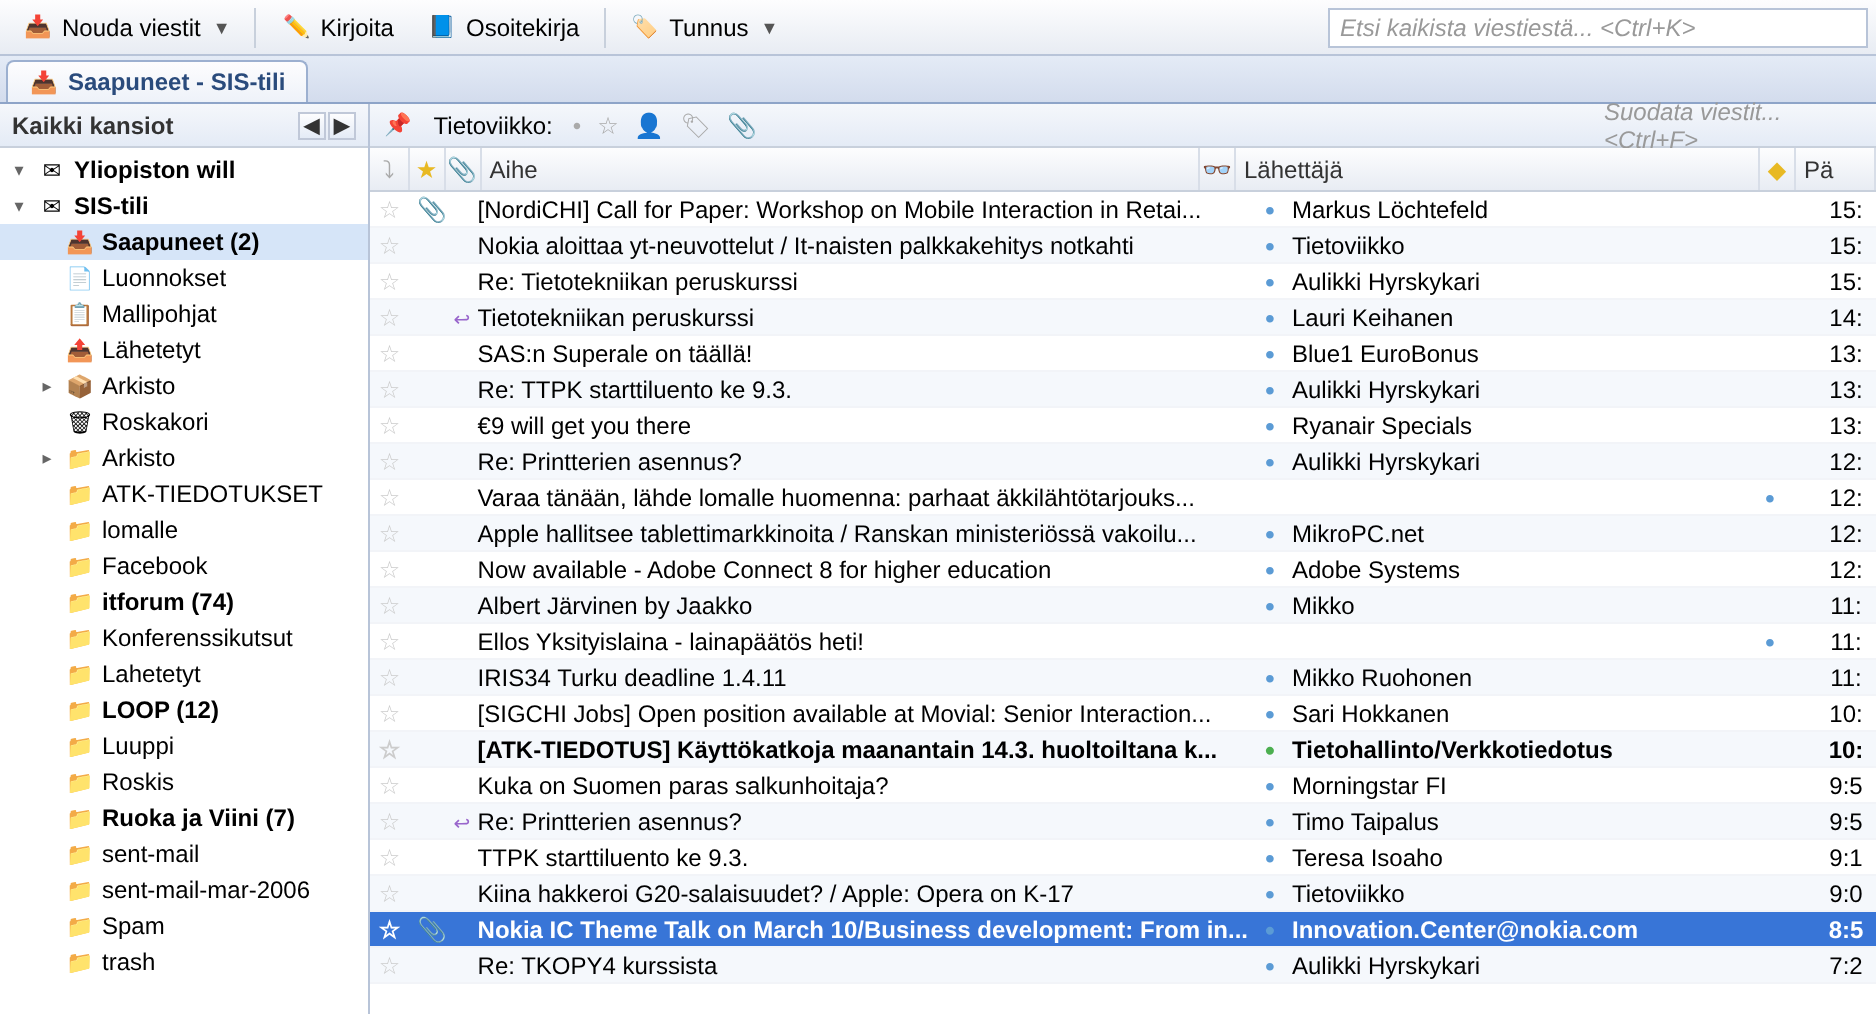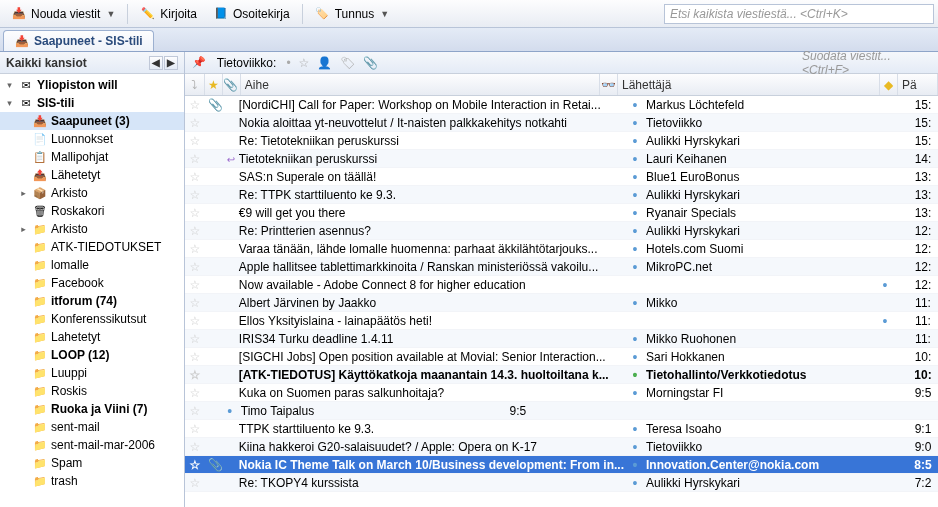--- a/index.html
+++ b/index.html
@@ -104,21 +104,21 @@
           <span class="bold">Yliopiston will</span>
         </div>
         <div class="tree-row" style="padding-left: 4px;">
           <span class="tw">▾</span>
           <span class="ic">✉</span>
           <span class="bold">SIS-tili</span>
         </div>
         <div class="tree-row sel" style="padding-left: 18px;">
           <span class="tw"></span>
           <span class="ic">📥</span>
-          <span class="bold">Saapuneet (3)</span>
+          <span class="bold">Saapuneet (2)</span>
         </div>
         <div class="tree-row" style="padding-left: 18px;">
           <span class="tw"></span>
           <span class="ic">📄</span>
           <span class="">Luonnokset</span>
         </div>
         <div class="tree-row" style="padding-left: 18px;">
           <span class="tw"></span>
           <span class="ic">📋</span>
           <span class="">Mallipohjat</span>
@@ -310,38 +310,38 @@
           <span class="c dot dot-blue">•</span>
           <span class="c snd">Aulikki Hyrskykari</span>
           <span class="c fl"></span>
           <span class="c tm">12:</span>
         </div>
         <div class="row">
           <span class="c star">☆</span>
           <span class="c att"></span>
           <span class="c subj"><span class="reply"></span>Varaa tänään, lähde lomalle huomenna: parhaat äkkilähtötarjouks...</span>
           <span class="c dot dot-blue">•</span>
-          <span class="c snd">Hotels.com Suomi</span>
           <span class="c fl"></span>
           <span class="c tm">12:</span>
         </div>
         <div class="row">
           <span class="c star">☆</span>
           <span class="c att"></span>
           <span class="c subj"><span class="reply"></span>Apple hallitsee tablettimarkkinoita / Ranskan ministeriössä vakoilu...</span>
           <span class="c dot dot-blue">•</span>
           <span class="c snd">MikroPC.net</span>
           <span class="c fl"></span>
           <span class="c tm">12:</span>
         </div>
         <div class="row">
           <span class="c star">☆</span>
           <span class="c att"></span>
           <span class="c subj"><span class="reply"></span>Now available - Adobe Connect 8 for higher education</span>
           <span class="c dot dot-blue">•</span>
+          <span class="c snd">Adobe Systems</span>
           <span class="c fl"></span>
           <span class="c tm">12:</span>
         </div>
         <div class="row">
           <span class="c star">☆</span>
           <span class="c att"></span>
           <span class="c subj"><span class="reply"></span>Albert Järvinen by Jaakko</span>
           <span class="c dot dot-blue">•</span>
           <span class="c snd">Mikko</span>
           <span class="c fl"></span>
@@ -387,20 +387,21 @@
           <span class="c att"></span>
           <span class="c subj"><span class="reply"></span>Kuka on Suomen paras salkunhoitaja?</span>
           <span class="c dot dot-blue">•</span>
           <span class="c snd">Morningstar FI</span>
           <span class="c fl"></span>
           <span class="c tm">9:5</span>
         </div>
         <div class="row">
           <span class="c star">☆</span>
           <span class="c att"></span>
+          <span class="c subj"><span class="reply">↩</span>Re: Printterien asennus?</span>
           <span class="c dot dot-blue">•</span>
           <span class="c snd">Timo Taipalus</span>
           <span class="c fl"></span>
           <span class="c tm">9:5</span>
         </div>
         <div class="row">
           <span class="c star">☆</span>
           <span class="c att"></span>
           <span class="c subj"><span class="reply"></span>TTPK starttiluento ke 9.3.</span>
           <span class="c dot dot-blue">•</span>

